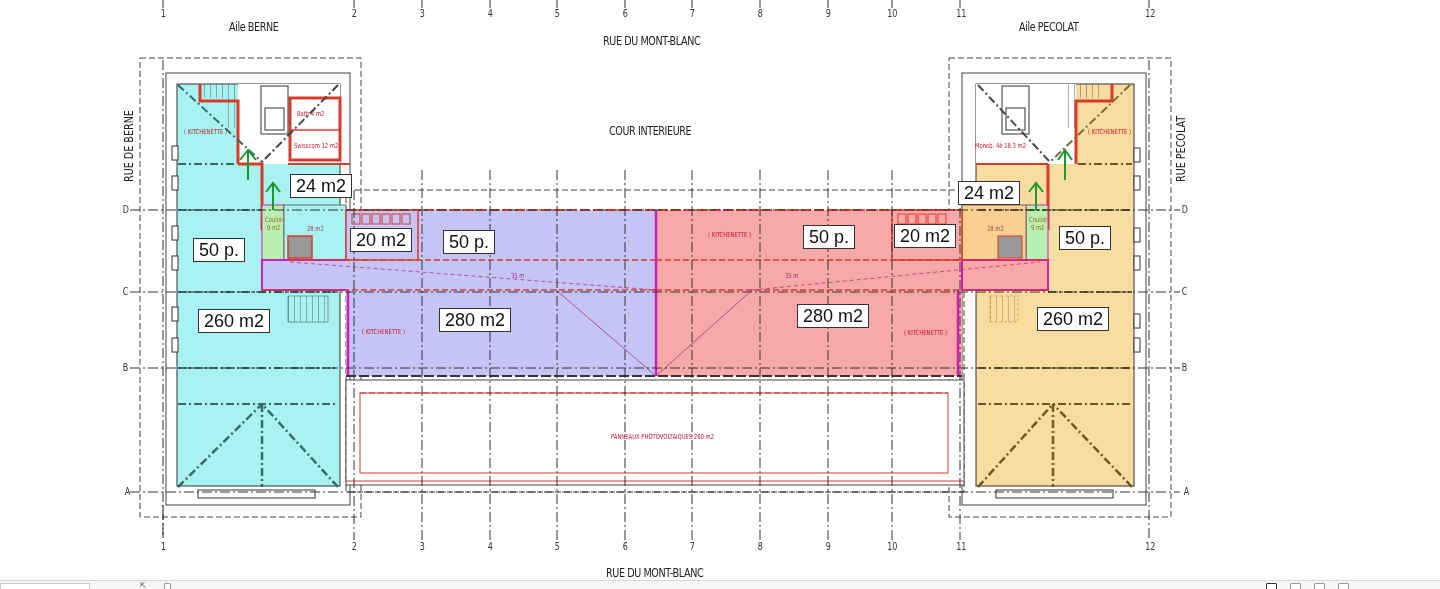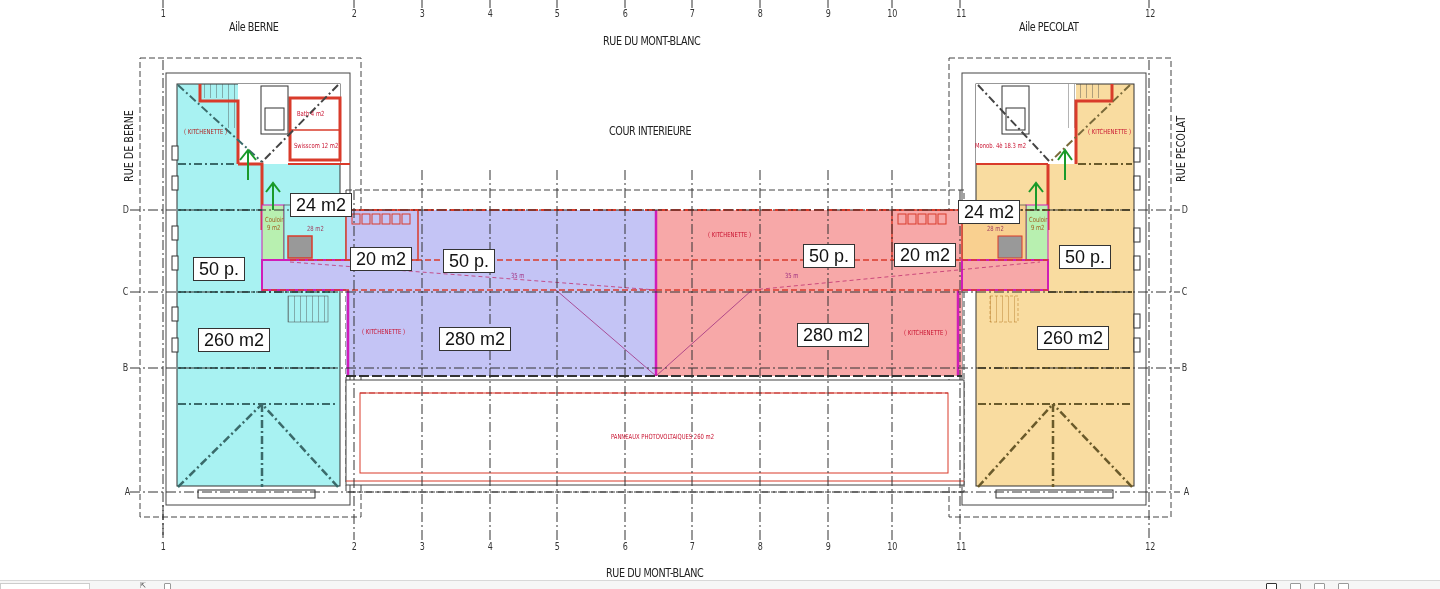--- a/index.html
+++ b/index.html
@@ -1,20 +1,20 @@
 <!DOCTYPE html>
 <html><head>
 <meta charset="utf-8">
 <style>
   html, body { margin:0; padding:0; background:#ffffff; }
   body { width:1440px; height:589px; position:relative; overflow:hidden; font-family:"DejaVu Sans Condensed","DejaVu Sans",sans-serif; }
   .plan { position:absolute; left:0; top:0; width:1440px; height:580px; }
   .lbl { position:absolute; font-family:"DejaVu Sans",sans-serif; font-size:12px; color:#222; letter-spacing:-0.5px; transform:scaleX(0.8); transform-origin:left top; white-space:nowrap; }
   .axis-num { position:absolute; font-family:"DejaVu Sans",sans-serif; font-size:10px; color:#333; transform:scaleX(0.8); white-space:nowrap; }
-  .tag { position:absolute; background:#fff; border:1px solid #333; font-family:"Liberation Sans",sans-serif; font-size:18px; color:#111; padding:0 5px; line-height:22px; height:22px; white-space:nowrap;margin-top:19px; }
+  .tag { position:absolute; background:#fff; border:1px solid #333; font-family:"Liberation Sans",sans-serif; font-size:18px; color:#111; padding:0 5px; line-height:22px; height:22px; white-space:nowrap; }
   .small-red { position:absolute; font-family:"DejaVu Sans",sans-serif; font-size:7px; color:#c8102e; transform:scaleX(0.75); transform-origin:left top; white-space:nowrap; }
   .vlabel { position:absolute; font-family:"DejaVu Sans",sans-serif; font-size:12px; color:#222; transform:rotate(-90deg) scaleX(0.8); transform-origin:left top; white-space:nowrap; }
   .statusbar { position:absolute; left:0; top:580px; width:1440px; height:9px; background:#f6f6f6; border-top:1px solid #d8d8d8; }
   .sb-field { position:absolute; left:0; top:2px; width:88px; height:7px; border:1px solid #ccc; background:#fff; }
   .sb-icon { position:absolute; top:2px; width:9px; height:6px; border:1px solid #999; border-radius:1px; background:#fff; }
 </style>
 </head>
 <body>
 
 <div class="plan">

